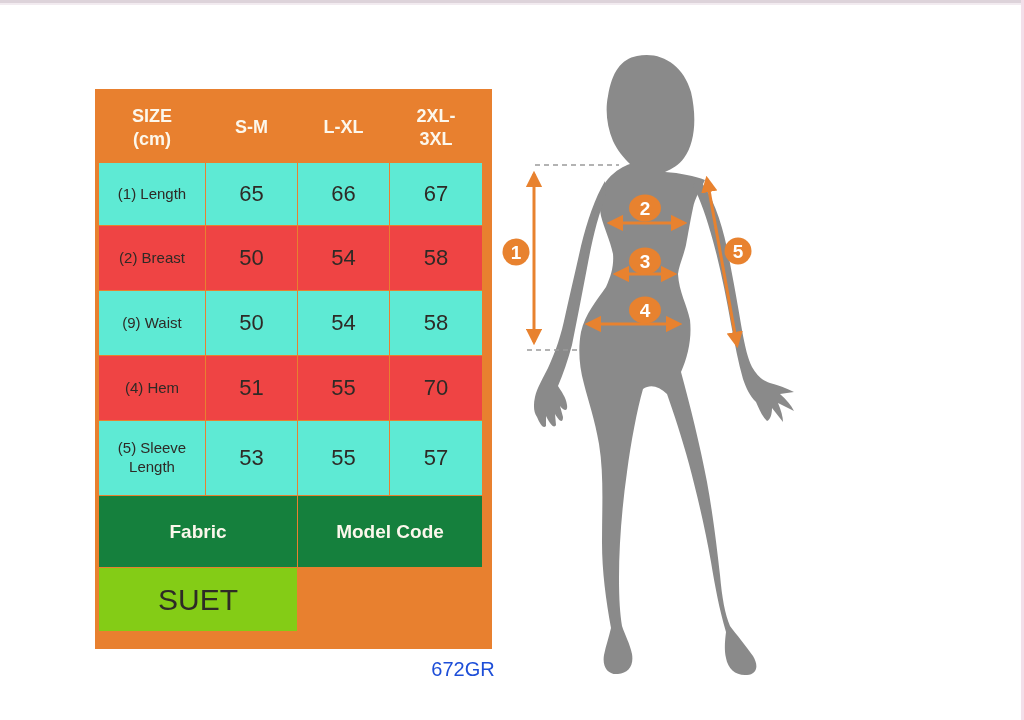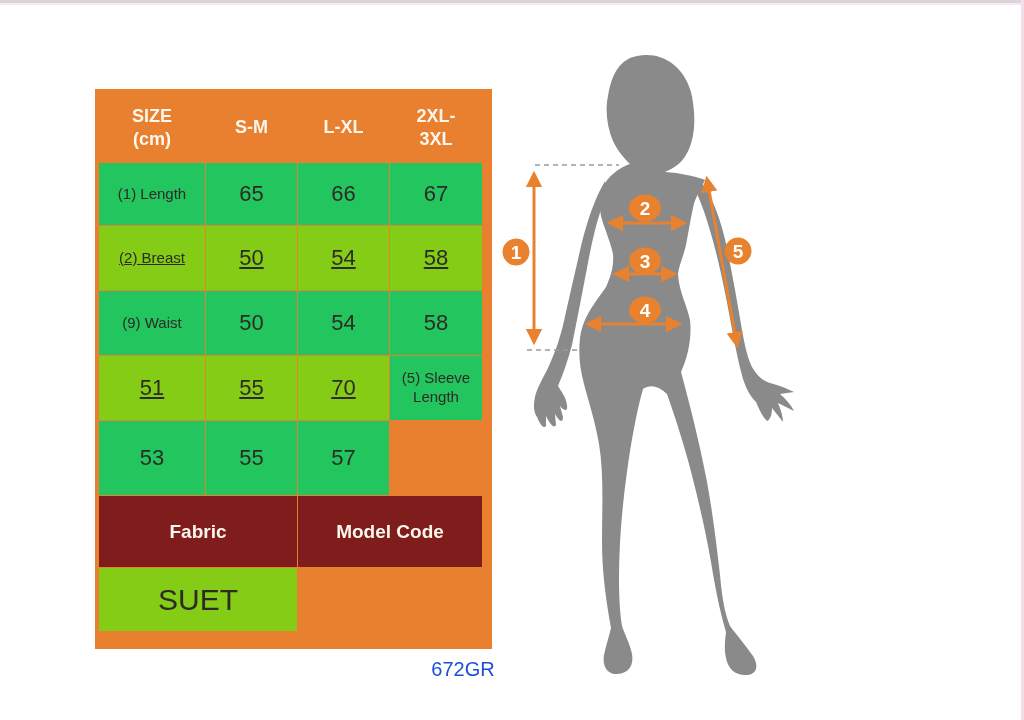--- a/index.html
+++ b/index.html
@@ -24,24 +24,24 @@
   .cell {
     display:flex; align-items:center; justify-content:center;
     text-align:center; color:#2e2a26;
   }
   .head {
     background:#e8802f; color:#fcf7ec; font-weight:bold; font-size:18px;
     line-height:1.25; white-space:pre-line;
   }
   .rowlabel { font-size:15px; line-height:1.25; padding:0 4px; }
   .val { font-size:22px; }
-  .dark  { background:#22c55e; }
-  .light { background:#84cc16;text-decoration:underline; }
+  .dark  { background:#5eead4; }
+  .light { background:#ef4444; }
   .span2 { grid-column:span 2; }
-  .foot-head { background:#7f1d1d; color:#fcf7ec; font-weight:bold; font-size:19px; }
+  .foot-head { background:#15803d; color:#fcf7ec; font-weight:bold; font-size:19px; }
   .foot-val  { background:#84cc16; font-size:30px; }
 
   .note {
     position:absolute; left:428px; top:658px; width:70px;
     text-align:center; font-size:20px; color:#1d4ed8;
   }
 
   
   .figure { position:absolute; left:500px; top:40px; width:320px; height:680px; }
   .marker-num { fill:#ffffff; font-weight:bold; font-size:19px; font-family:"Liberation Sans",sans-serif; }
@@ -71,20 +71,21 @@
     <div class="cell rowlabel light">(2) Breast</div>
     <div class="cell val light">50</div>
     <div class="cell val light">54</div>
     <div class="cell val light">58</div>
 
     <div class="cell rowlabel dark">(9) Waist</div>
     <div class="cell val dark">50</div>
     <div class="cell val dark">54</div>
     <div class="cell val dark">58</div>
 
+    <div class="cell rowlabel light">(4) Hem</div>
     <div class="cell val light">51</div>
     <div class="cell val light">55</div>
     <div class="cell val light">70</div>
 
     <div class="cell rowlabel dark">(5) Sleeve Length</div>
     <div class="cell val dark">53</div>
     <div class="cell val dark">55</div>
     <div class="cell val dark">57</div>
 
     <div class="cell span2 foot-head">Fabric</div>

